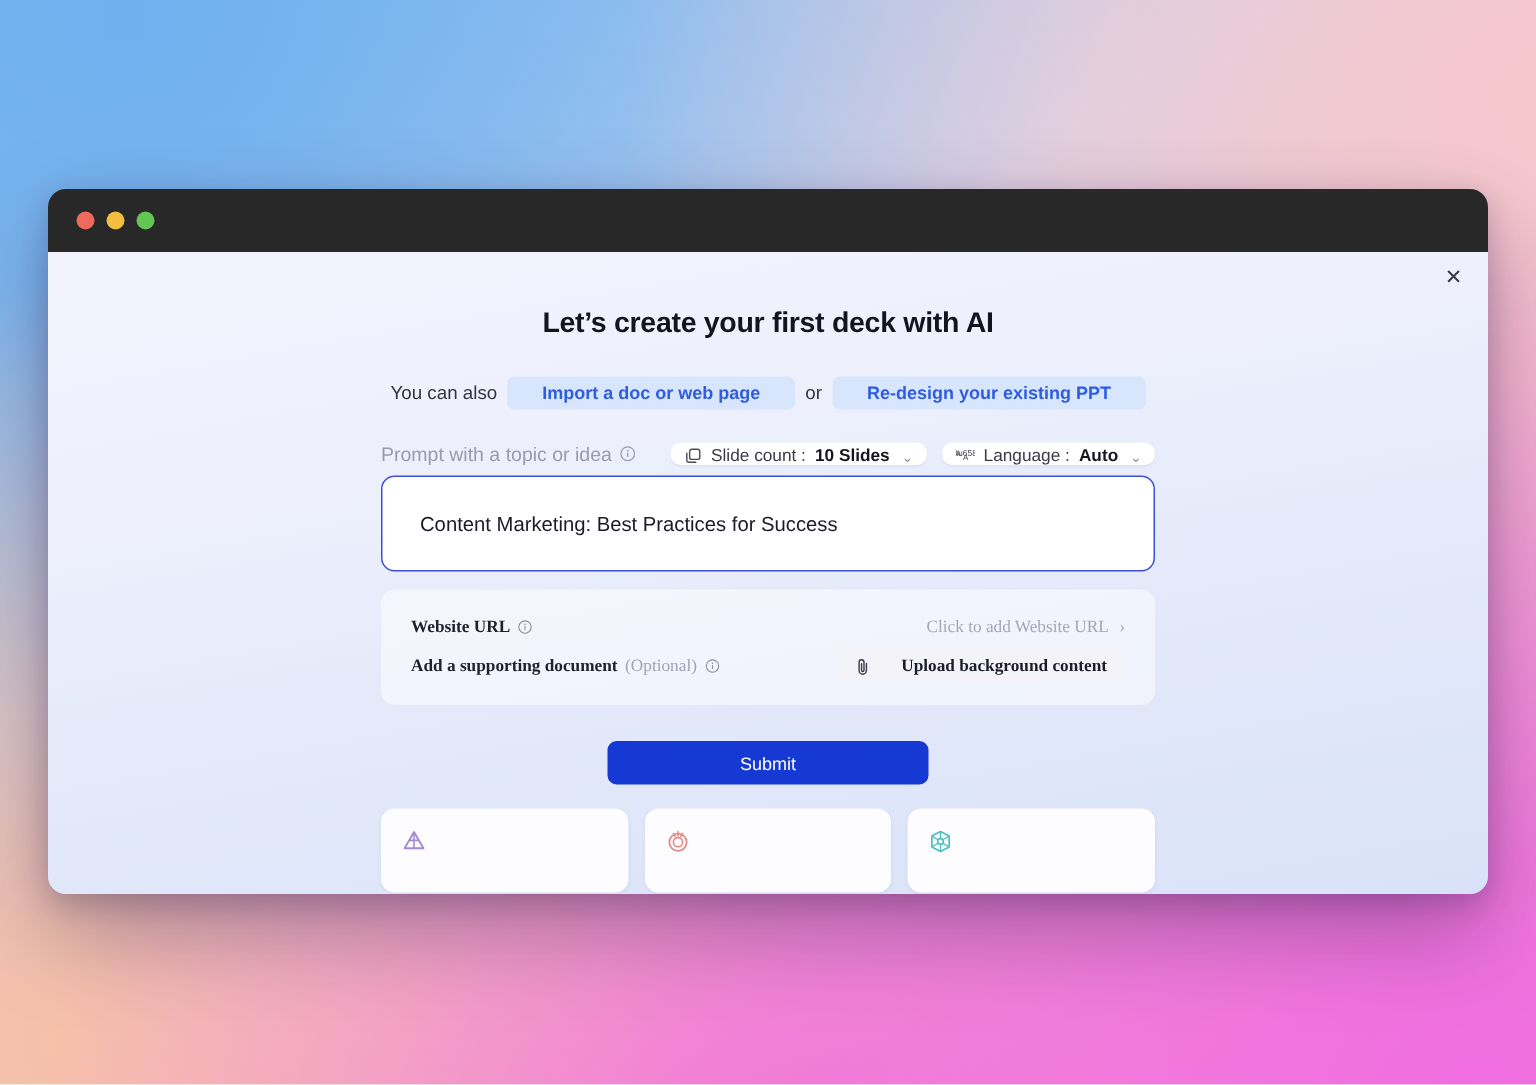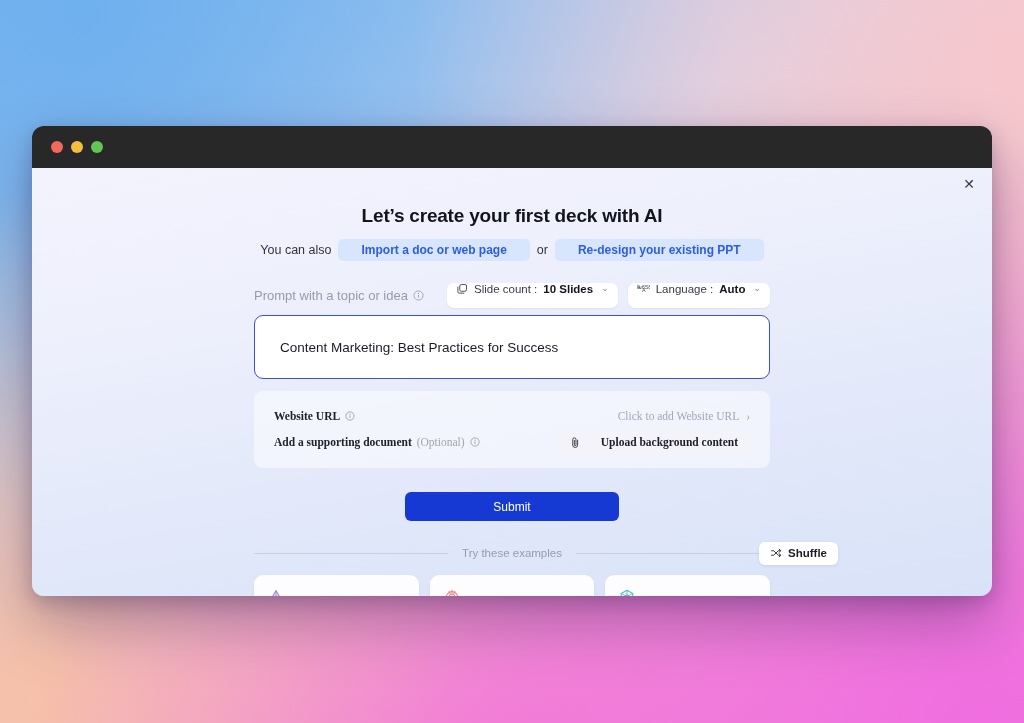--- a/index.html
+++ b/index.html
@@ -80,21 +80,21 @@
   h1 {
     text-align: center;
     font-size: 19px;
     font-weight: bold;
     color: #14141e;
     letter-spacing: -.2px;
     padding-top: 37px;
   }
 
   #subtitle {
-    margin-top: 12px;
+    margin-top: 24px;
     display: flex;
     align-items: center;
     justify-content: center;
     gap: 7px;
     font-size: 12.5px;
     color: #33333f;
   }
   .chip {
     background: #d7e6fd;
     color: #2f5ce0;
@@ -117,24 +117,24 @@
     font-size: 13px;
     color: #9a9aae;
     display: flex;
     align-items: center;
     gap: 5px;
   }
   #dropdowns { display: flex; gap: 10px; }
   .dropdown {
     background: #ffffff;
     border-radius: 7px;
-    height: 25px;
+    height: 15px;
     padding: 0 9px;
     display: flex;
-    align-items: flex-start;
+    align-items: flex-end;
     gap: 6px;
     font-size: 11.5px;
     color: #3a3a48;
     cursor: pointer;
     box-shadow: 0 1px 2px rgba(40,40,90,.07);
   }
   .dropdown b { font-weight: bold; color: #15151f; }
   .caret { color: #8b8b9c; font-size: 9px; margin-left: 2px; }
 
   
@@ -353,32 +353,20 @@
               <svg width="11" height="13" viewBox="0 0 12 16">
                 <path d="M8.6 5.2v5.9a3 3 0 0 1-6 0V4.3a2 2 0 0 1 4 0v6.6a1 1 0 0 1-2 0V5.4" fill="none" stroke="#3a3a48" stroke-width="1.15" stroke-linecap="round"></path>
               </svg>
               <span>Upload background content</span>
             </button>
           </div>
         </div>
 
         <button id="submit-btn">Submit</button>
 
-        <div id="divider-row">
-          <span class="rule"></span>
-          <span id="try-text">Try these examples</span>
-          <span class="rule"></span>
-          <button id="shuffle-btn">
-            <svg width="12" height="12" viewBox="0 0 16 16">
-              <path d="M2 5h3l6 6h3M2 11h3l6-6h3" fill="none" stroke="#25252f" stroke-width="1.2" stroke-linecap="round"></path>
-              <path d="M12.2 2.8 14.2 5l-2 2.2M12.2 8.8l2 2.2-2 2.2" fill="none" stroke="#25252f" stroke-width="1.2" stroke-linecap="round" stroke-linejoin="round"></path>
-            </svg>
-            <span>Shuffle</span>
-          </button>
-        </div>
 
         <div class="cards">
           <div class="card">
             <div class="card-icon">
               <svg width="18" height="18" viewBox="0 0 20 20">
                 <path d="M10 3 17 15H3L10 3Z" fill="none" stroke="#a48ad4" stroke-width="1.4" stroke-linejoin="round"></path>
                 <path d="M6.4 9.2h7.2M10 3v12" fill="none" stroke="#a48ad4" stroke-width="1.2"></path>
               </svg>
             </div>
 

